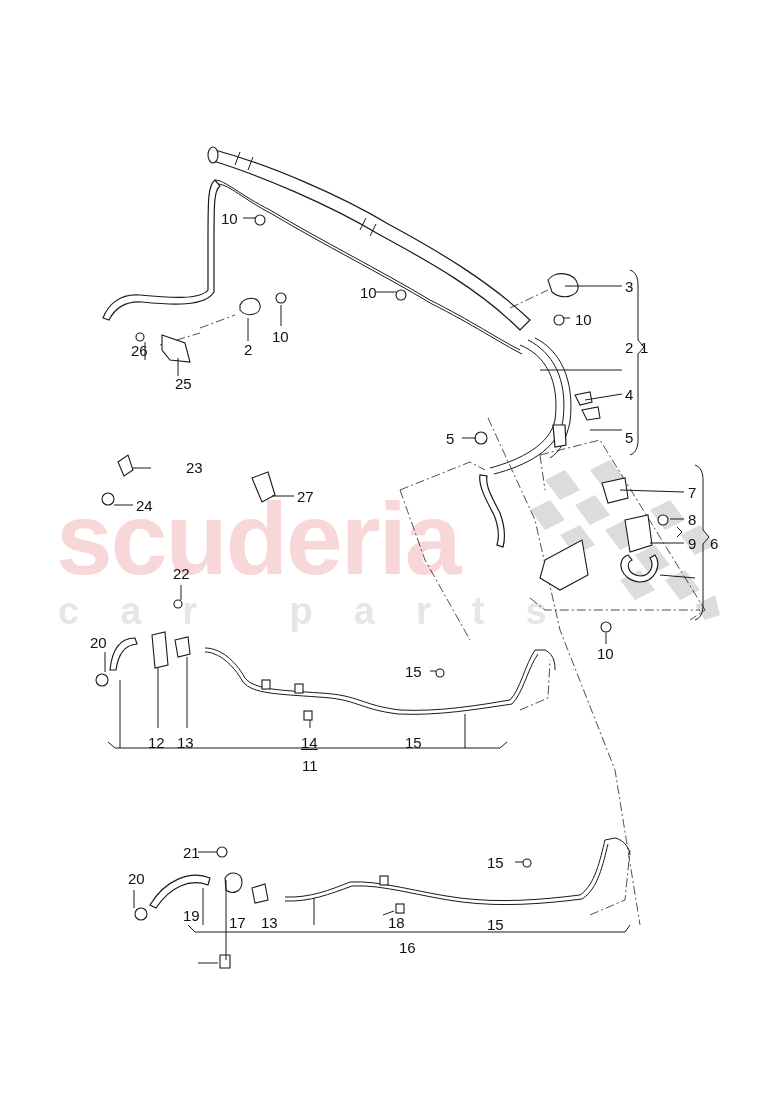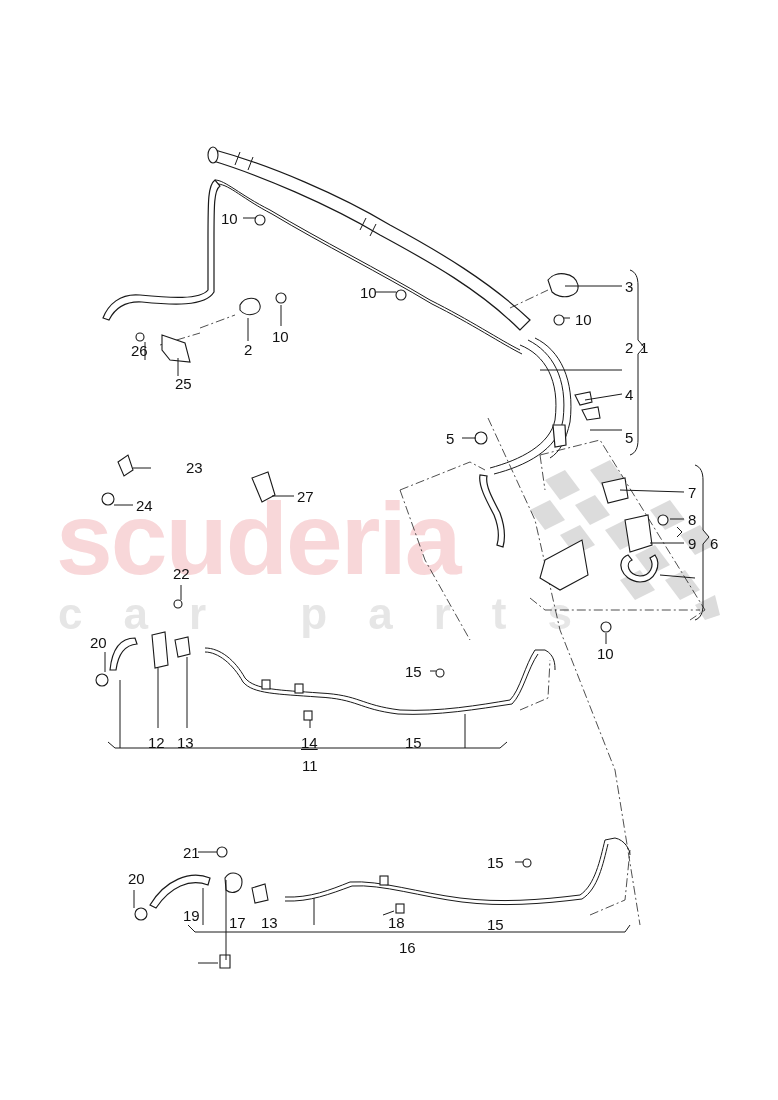--- a/index.html
+++ b/index.html
@@ -1,21 +1,21 @@
 <!DOCTYPE html>
 <html><head>
 <meta charset="utf-8">
 <style>
   html, body { margin: 0; padding: 0; background: #ffffff; }
   body { width: 778px; height: 1100px; position: relative; overflow: hidden;
          font-family: "Liberation Sans", "DejaVu Sans", sans-serif; }
   #diagram { position: absolute; left: 0; top: 0; width: 778px; height: 1100px; }
   .wm-main { position: absolute; left: 56px; top: 488px; font-size: 102px; font-weight: bold;
              color: #f8d7d9; letter-spacing: -2px; line-height: 1; white-space: nowrap; }
-  .wm-sub { position: absolute; left: 58px; top: 592px; font-size: 44px; font-weight: bold;
+  .wm-sub { position: absolute; left: 58px; top: 592px; font-size: 38px; font-weight: bold;
             color: #e6e6e6; letter-spacing: 41px; line-height: 1; white-space: nowrap; }
   .callout { position: absolute; font-size: 15px; color: #111; line-height: 1; white-space: nowrap; }
   svg .ln { stroke: #1a1a1a; fill: none; stroke-width: 1; }
   svg .hose { stroke: #1a1a1a; fill: #fff; stroke-width: 1.2; }
   svg .dash { stroke: #222; fill: none; stroke-width: 0.8; stroke-dasharray: 9 3 2 3; }
   svg .part { stroke: #1a1a1a; fill: #fff; stroke-width: 1.1; }
   svg .check { fill: #dcdcdc; }
 </style>
 </head>
 <body>

